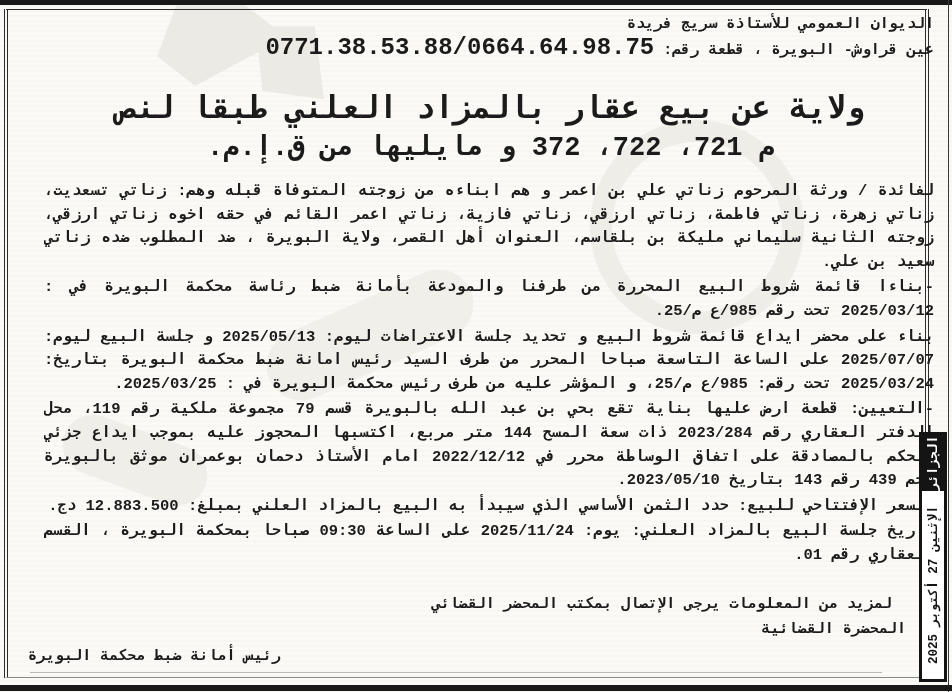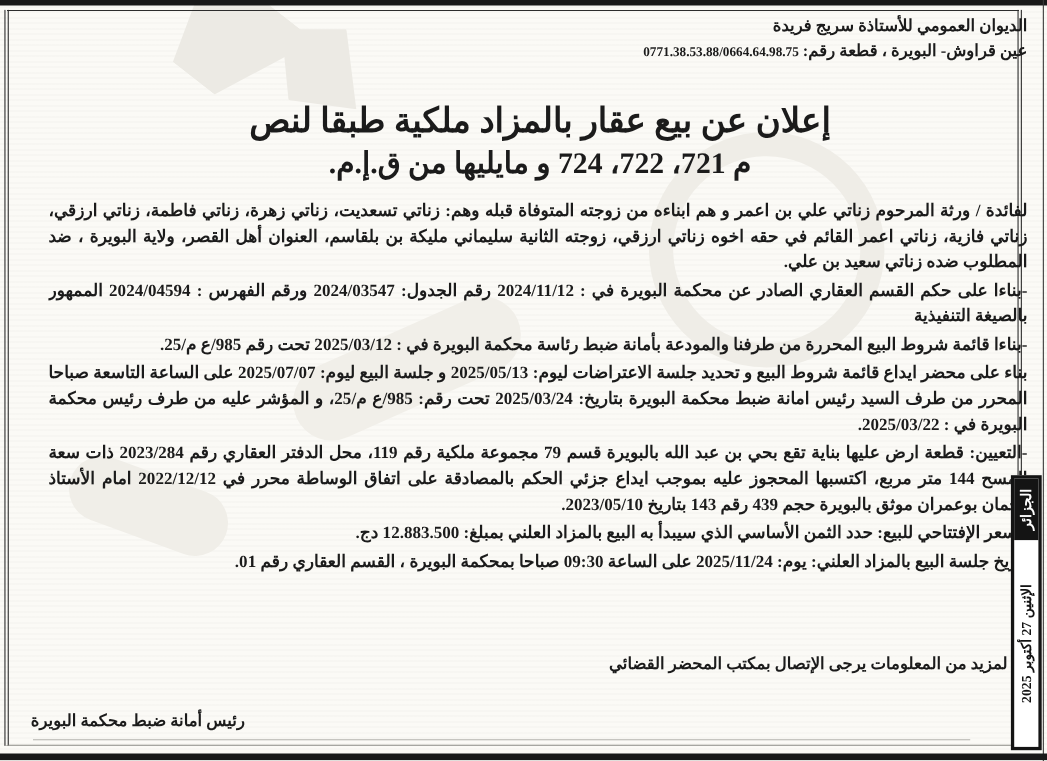--- a/index.html
+++ b/index.html
@@ -3,21 +3,21 @@
 <meta charset="utf-8">
 <style>
   html,body{margin:0;padding:0;background:#ffffff;}
   .page{
     position:relative;
     width:952px;height:692px;
     background:#fbfaf6;
     background-image:repeating-linear-gradient(0deg, rgba(0,0,0,0.015) 0 2px, transparent 2px 5px);
     overflow:hidden;
     direction:rtl;
-    font-family:Liberation Serif, serif;
+    font-family:Liberation Mono, monospace;
     color:#1b1b1b;
     font-weight:bold;
   }
   
   .outer-top{position:absolute;top:0;left:0;right:0;height:5px;background:#191919;}
   .outer-bottom{position:absolute;bottom:1px;left:0;right:0;height:6px;background:#191919;}
   .outer-right-line{position:absolute;top:0;bottom:0;right:3px;width:1px;background:#3a3a3a;}
   .frame{
     position:absolute;top:9px;bottom:14px;left:4px;right:23px;
     border-top:1px solid #2c2c2c;
@@ -29,32 +29,32 @@
   
   .wm{position:absolute;background:#eceae4;z-index:0;}
   .wm1{top:-10px;left:150px;width:120px;height:95px;transform:rotate(38deg);clip-path:polygon(0 0,100% 0,65% 100%,25% 100%);}
   .wm2{top:18px;left:255px;width:70px;height:90px;transform:rotate(-18deg);clip-path:polygon(20% 0,100% 20%,80% 100%,0 70%);}
   .wm3{top:120px;left:590px;width:170px;height:170px;background:transparent;border:22px solid #efede7;border-radius:50%;}
   .wm4{top:300px;left:260px;width:220px;height:70px;background:#f1efe9;transform:rotate(-24deg);border-radius:40px;}
   .wm5{top:430px;left:60px;width:150px;height:60px;background:#f0eee8;transform:rotate(20deg);border-radius:30px;}
   
   .content{position:absolute;inset:0;z-index:1;}
   .header{position:absolute;top:13px;right:18px;left:40px;text-align:right;font-size:15px;line-height:23px;}
-  .header .phone{font-size:12px;letter-spacing:0.5px;direction:ltr;unicode-bidi:embed;}
+  .header .phone{font-size:24px;letter-spacing:0.5px;direction:ltr;unicode-bidi:embed;}
   .doc-title{position:absolute;top:90px;right:30px;left:60px;text-align:center;}
   .doc-title .t1{font-size:31px;line-height:40px;}
   .doc-title .t2{font-size:27px;line-height:36px;}
   .body-text{
     position:absolute;top:180px;right:14px;left:44px;height:408px;
     font-size:15.5px;line-height:23.6px;
     text-align:justify;text-align-last:right;
     overflow:hidden;
   }
   .body-text p{margin:0 4px 2px 0;}
-  .footer-contact{position:absolute;top:593px;right:36px;font-size:15px;line-height:23px;text-align:right;}
+  .footer-contact{position:absolute;top:593px;right:60px;font-size:15px;line-height:23px;text-align:right;}
   .footer-issuer{position:absolute;top:618px;right:46px;font-size:15px;line-height:23px;text-align:right;}
   .signature{position:absolute;top:646px;left:28px;font-size:15px;text-align:right;}
   .scan-rule{position:absolute;bottom:19px;left:30px;right:70px;height:1px;background:#b9b8b2;}
   
   .strip{
     position:absolute;top:432px;bottom:10px;right:5px;width:28px;
     background:#ffffff;border:3px solid #141414;
     box-sizing:border-box;z-index:2;
   }
   .strip-badge{
@@ -89,35 +89,35 @@
 
     <div class="header">
       <div>الديوان العمومي للأستاذة سريج فريدة</div>
       <div>
         <span>عين قراوش- البويرة ، قطعة رقم:</span>
         <span class="phone">0771.38.53.88/0664.64.98.75</span>
       </div>
     </div>
 
     <div class="doc-title">
-      <div class="t1">إعلان عن بيع عقار بالمزاد ملكية طبقا لنص</div>
-      <div class="t2">م 721، 722، 724 و مايليها من ق.إ.م.</div>
+      <div class="t1">ولاية عن بيع عقار بالمزاد العلني طبقا لنص</div>
+      <div class="t2">م 721، 722، 372 و مايليها من ق.إ.م.</div>
     </div>
 
     <div class="body-text">
       <p>لفائدة / ورثة المرحوم زناتي علي بن اعمر و هم ابناءه من زوجته المتوفاة قبله وهم: زناتي تسعديت، زناتي زهرة، زناتي فاطمة، زناتي ارزقي، زناتي فازية، زناتي اعمر القائم في حقه اخوه زناتي ارزقي، زوجته الثانية سليماني مليكة بن بلقاسم، العنوان أهل القصر، ولاية البويرة ، ضد المطلوب ضده زناتي سعيد بن علي.</p>
-      <p>-بناءا على حكم القسم العقاري الصادر عن محكمة البويرة في : 2024/11/12 رقم الجدول: 2024/03547 ورقم الفهرس : 2024/04594 الممهور بالصيغة التنفيذية</p>
       <p>-بناءا قائمة شروط البيع المحررة من طرفنا والمودعة بأمانة ضبط رئاسة محكمة البويرة في : 2025/03/12 تحت رقم 985/ع م/25.</p>
-      <p>بناء على محضر ايداع قائمة شروط البيع و تحديد جلسة الاعتراضات ليوم: 2025/05/13 و جلسة البيع ليوم: 2025/07/07 على الساعة التاسعة صباحا المحرر من طرف السيد رئيس امانة ضبط محكمة البويرة بتاريخ: 2025/03/24 تحت رقم: 985/ع م/25، و المؤشر عليه من طرف رئيس محكمة البويرة في : 2025/03/22.</p>
+      <p>بناء على محضر ايداع قائمة شروط البيع و تحديد جلسة الاعتراضات ليوم: 2025/05/13 و جلسة البيع ليوم: 2025/07/07 على الساعة التاسعة صباحا المحرر من طرف السيد رئيس امانة ضبط محكمة البويرة بتاريخ: 2025/03/24 تحت رقم: 985/ع م/25، و المؤشر عليه من طرف رئيس محكمة البويرة في : 2025/03/25.</p>
       <p>-التعيين: قطعة ارض عليها بناية تقع بحي بن عبد الله بالبويرة قسم 79 مجموعة ملكية رقم 119، محل الدفتر العقاري رقم 2023/284 ذات سعة المسح 144 متر مربع، اكتسبها المحجوز عليه بموجب ايداع جزئي الحكم بالمصادقة على اتفاق الوساطة محرر في 2022/12/12 امام الأستاذ دحمان بوعمران موثق بالبويرة حجم 439 رقم 143 بتاريخ 2023/05/10.</p>
       <p>السعر الإفتتاحي للبيع: حدد الثمن الأساسي الذي سيبدأ به البيع بالمزاد العلني بمبلغ: 12.883.500 دج.</p>
       <p>تاريخ جلسة البيع بالمزاد العلني: يوم: 2025/11/24 على الساعة 09:30 صباحا بمحكمة البويرة ، القسم العقاري رقم 01.</p>
     </div>
 
     <div class="footer-contact">لمزيد من المعلومات يرجى الإتصال بمكتب المحضر القضائي</div>
+    <div class="footer-issuer">المحضرة القضائية</div>
     <div class="signature">رئيس أمانة ضبط محكمة البويرة</div>
     <div class="scan-rule"></div>
 
   </div>
 
   <div class="strip">
     <div class="strip-badge">
       <span class="vtext">الجزائر</span>
     </div>
     <div class="strip-datebox">

